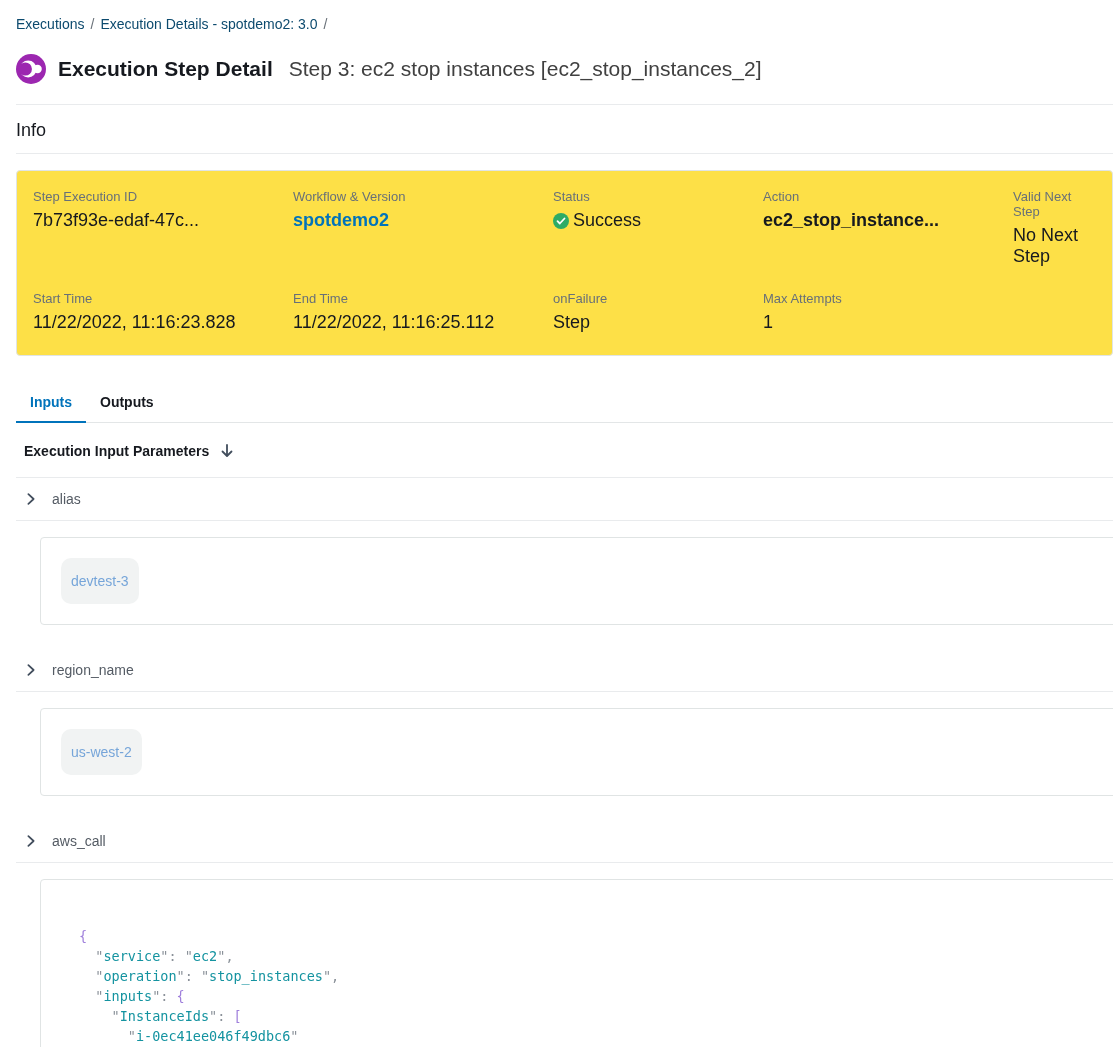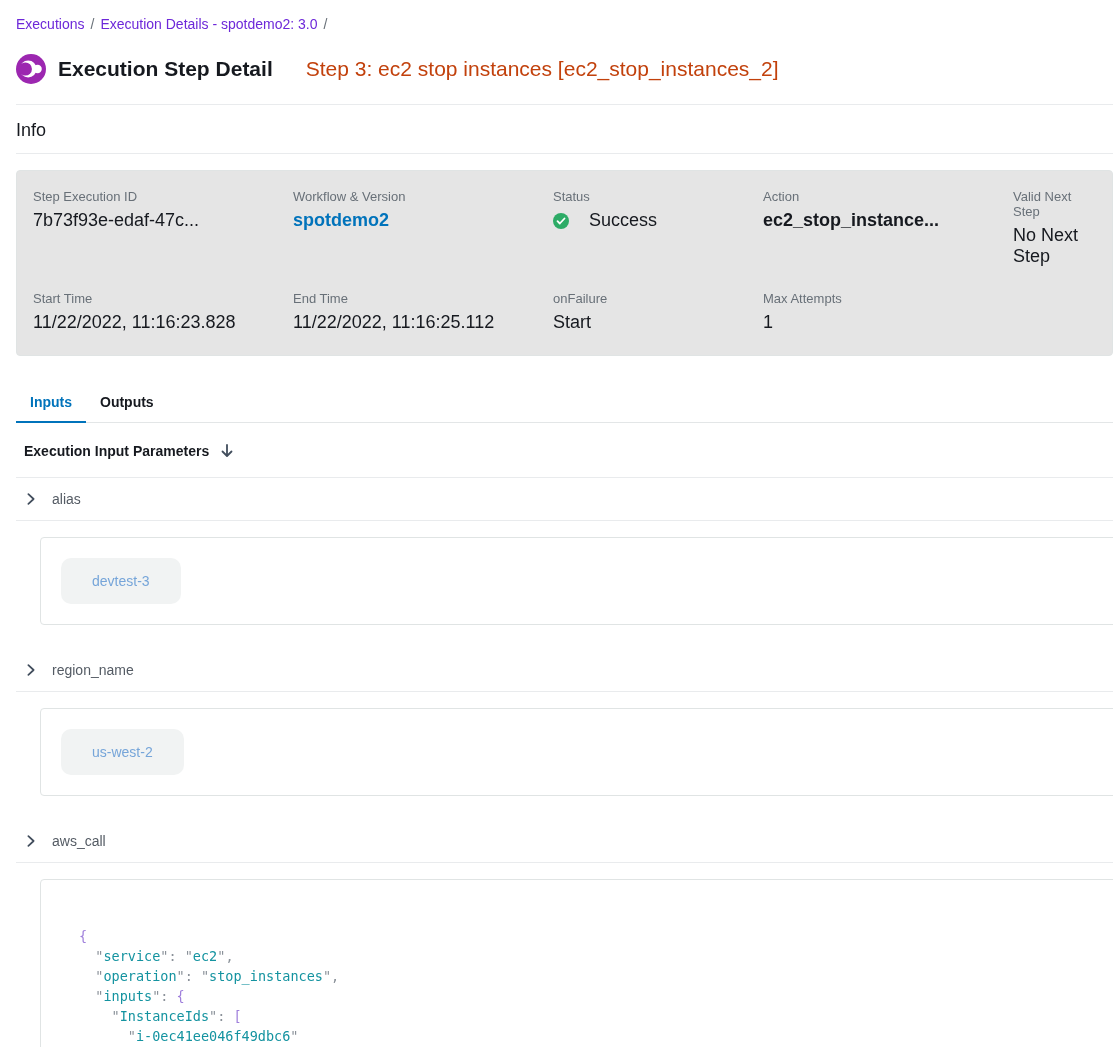--- a/index.html
+++ b/index.html
@@ -7,51 +7,51 @@
   body {
     font-family: "Liberation Sans", sans-serif;
     background: #ffffff;
     color: #16191f;
     padding: 16px 0 0 16px;
     font-size: 14px;
   }
 
   
   .breadcrumb { font-size: 14px; color: #687078; }
-  .breadcrumb a { color: #6d28d9; text-decoration: none; cursor: pointer; }
+  .breadcrumb a { color: #0c4a6e; text-decoration: none; cursor: pointer; }
   .breadcrumb .sep { margin: 0 6px; color: #687078; }
 
   
   .page-header { display: flex; align-items: center; gap: 12px; margin-top: 22px; }
   .page-header .wf-icon { width: 30px; height: 30px; flex: 0 0 auto; }
   .page-title { font-size: 21px; font-weight: 700; color: #16191f; }
-  .page-subtitle { font-size: 21px; font-weight: 400; color: #c2410c; margin-left: 21px; }
+  .page-subtitle { font-size: 21px; font-weight: 400; color: #404040; margin-left: 4px; }
 
   .rule { border: none; border-top: 1px solid #e9ebed; width: 100%; }
   .rule-header { margin-top: 20px; }
 
   
   .info-heading { font-size: 18px; font-weight: 400; color: #16191f; margin-top: 15px; margin-bottom: 12px; }
   .info-card {
     border: 1px solid #e0e4e4;
     border-radius: 4px;
-    background: #e5e5e5;
+    background: #fde047;
     margin-top: 16px;
     padding: 18px 20px 22px 16px;
     width: 100%;
   }
   .info-grid {
     display: grid;
     grid-template-columns: 260px 260px 210px 250px 1fr;
     row-gap: 24px;
   }
   .field-label { font-size: 13px; color: #687078; margin-bottom: 6px; }
   .field-value { font-size: 18px; color: #16191f; }
   .field-value.link { color: #0073bb; font-weight: 700; cursor: pointer; text-decoration: none; }
-  .status-value { display: flex; align-items: center; gap: 20px; }
+  .status-value { display: flex; align-items: center; gap: 4px; }
   .status-icon { width: 16px; height: 16px; }
 
   
   .tabs { display: flex; margin-top: 26px; border-bottom: 1px solid #e3e6e7; }
   .tab { padding: 12px 14px; font-size: 14px; font-weight: 700; color: #16191f; cursor: pointer; position: relative; }
   .tab.active { color: #0073bb; }
   .tab.active::after {
     content: ""; position: absolute; left: 0; right: 0; bottom: -1px; height: 2px; background: #0073bb;
   }
 
@@ -80,21 +80,21 @@
     border-radius: 4px;
     background: #fff;
     padding: 20px;
     width: calc(100% + 4px);
   }
   .chip {
     display: inline-block;
     background: #f1f3f3;
     color: #76a5d9;
     font-size: 14px;
-    padding: 15px 31px;
+    padding: 15px 10px;
     border: none;
     border-radius: 10px;
     cursor: pointer;
     font-family: "Liberation Sans", sans-serif;
   }
 
   
   .json-card { padding: 28px 20px 40px 20px; min-height: 280px; }
   pre.json-view {
     font-family: "DejaVu Sans Mono", monospace;
@@ -169,21 +169,21 @@
       <div class="field-value">11/22/2022, 11:16:23.828</div>
     </div>
 
     <div>
       <div class="field-label">End Time</div>
       <div class="field-value">11/22/2022, 11:16:25.112</div>
     </div>
 
     <div>
       <div class="field-label">onFailure</div>
-      <div class="field-value">Start</div>
+      <div class="field-value">Step</div>
     </div>
 
     <div>
       <div class="field-label">Max Attempts</div>
       <div class="field-value">1</div>
     </div>
 
     <div></div>
   </div>
 </section>

